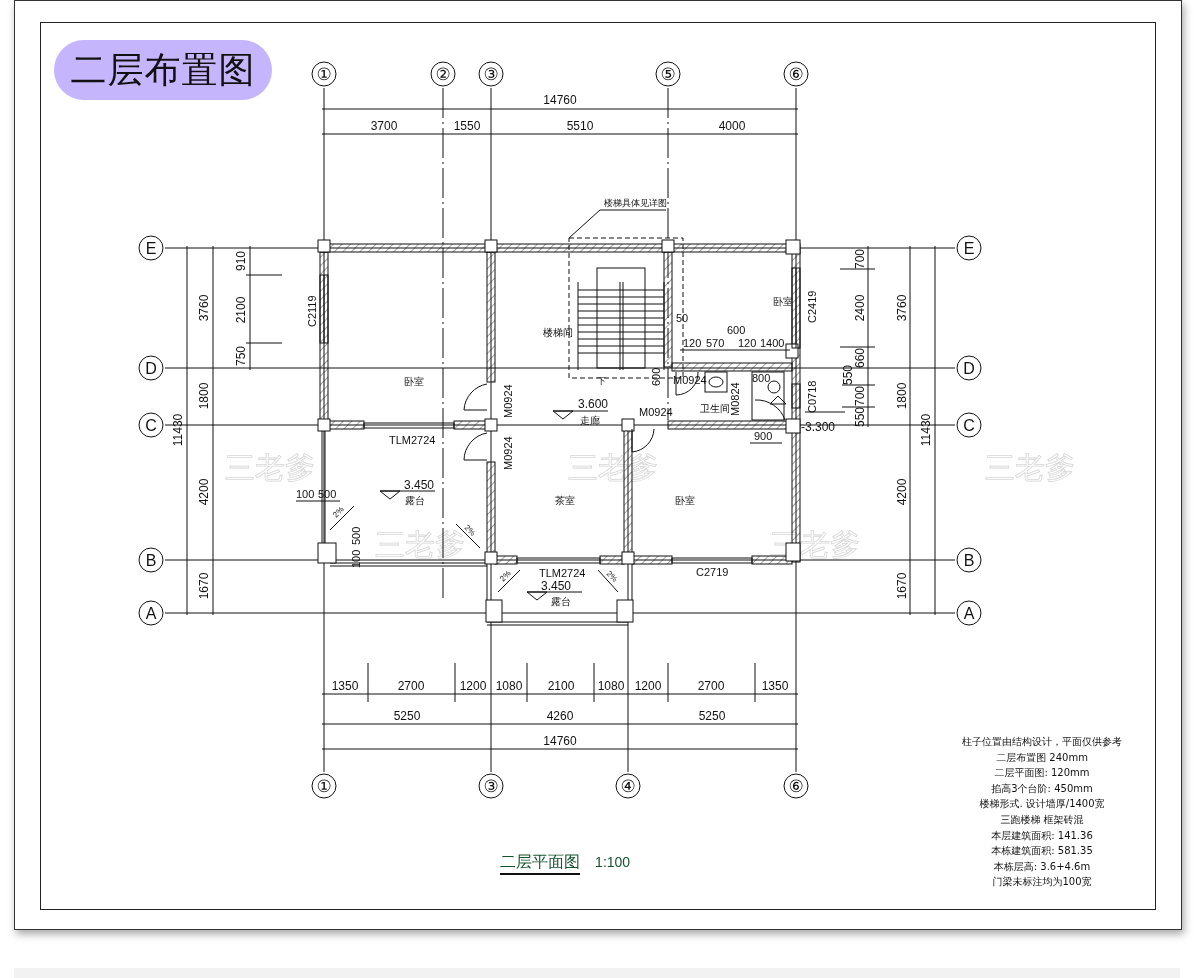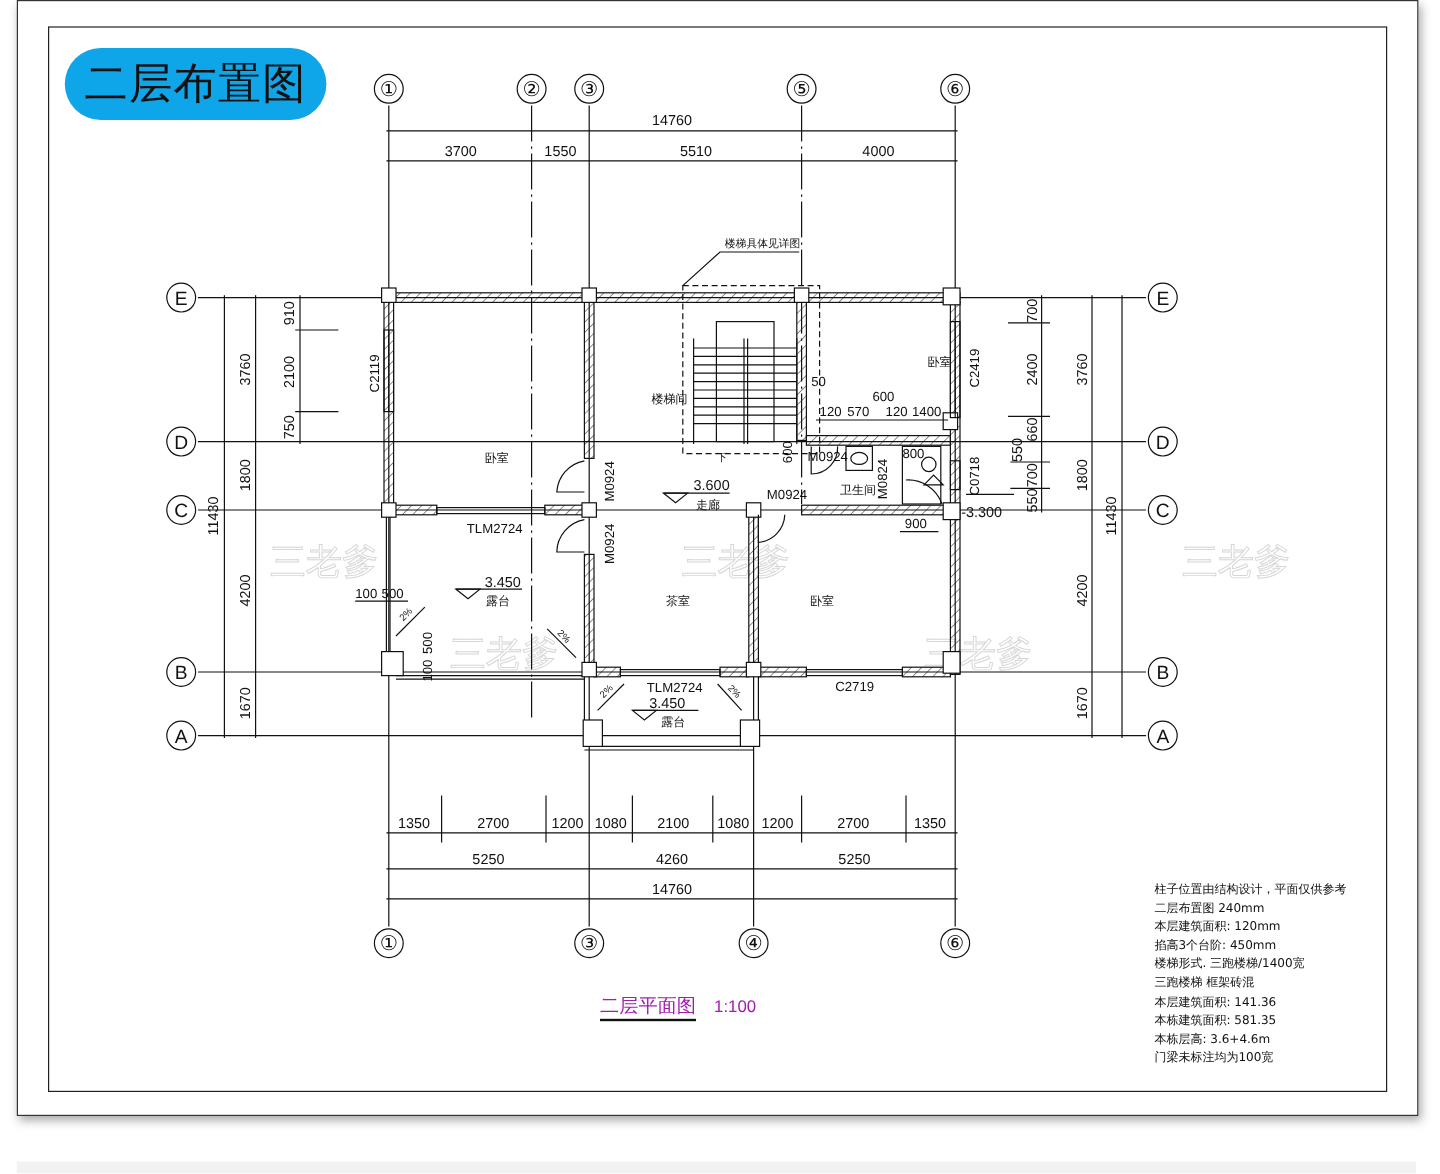--- a/index.html
+++ b/index.html
@@ -6,32 +6,32 @@
   body{width:1200px;height:978px;position:relative;overflow:hidden;font-family:"DejaVu Sans",sans-serif;}
   .sheet{position:absolute;left:14px;top:0;width:1166px;height:928px;background:#fff;border:1px solid #333;box-shadow:2px 4px 8px rgba(0,0,0,0.35);}
   .frame{position:absolute;left:40px;top:22px;width:1114px;height:886px;border:1px solid #222;background:#fff;}
   .title-pill{position:absolute;left:54px;top:40px;width:218px;height:60px;border-radius:30px;background:#fff200;display:flex;align-items:center;justify-content:center;font-size:36px;color:#111;letter-spacing:1px;}
   svg.plan{position:absolute;left:0;top:0;}
   .bottom-strip{position:absolute;left:14px;top:968px;width:1166px;height:10px;background:#f2f2f2;}
   .txt{font-family:"Liberation Sans",sans-serif;fill:#111;}
   .cn{font-family:"DejaVu Sans",sans-serif;fill:#111;}
   .wm{font-family:"DejaVu Sans",sans-serif;fill:#ffffff;stroke:#d6d6d6;stroke-width:0.8;}
   .notes{position:absolute;left:962px;top:734px;font-size:10px;line-height:15.6px;color:#111;}
-  .notes div{white-space:nowrap;}
-  .cap{position:absolute;left:500px;top:828px;font-size:16px;color:#a21caf;}
+  .notes div{white-space:nowrap;text-align:center;}
+  .cap{position:absolute;left:500px;top:852px;font-size:16px;color:#14532d;}
   .cap .main{border-bottom:2px solid #111;padding-bottom:2px;}
   .cap .scale{margin-left:10px;font-size:14px;font-family:"Liberation Sans",sans-serif;}
 </style>
 </head>
 <body>
 
 <div class="sheet"></div>
 <div class="frame"></div>
 
-<div class="title-pill" style="background: #0ea5e9;">
+<div class="title-pill" style="background: #c4b5fd;">
   <span>二层布置图</span>
 </div>
 
 <svg class="plan" width="1200" height="978" viewBox="0 0 1200 978">
   <defs>
     <pattern id="hatch" width="6" height="6" patternUnits="userSpaceOnUse" patternTransform="rotate(45)">
       <line x1="0" y1="0" x2="0" y2="6" stroke="#111" stroke-width="0.8"></line>
     </pattern>
   </defs>
 
@@ -375,23 +375,23 @@
 </svg>
 
 <div class="cap">
   <span class="main">二层平面图</span>
   <span class="scale">1:100</span>
 </div>
 
 <div class="notes">
   <div>柱子位置由结构设计，平面仅供参考</div>
   <div>二层布置图  240mm</div>
-  <div>本层建筑面积: 120mm</div>
+  <div>二层平面图: 120mm</div>
   <div>掐高3个台阶: 450mm</div>
-  <div>楼梯形式. 三跑楼梯/1400宽</div>
+  <div>楼梯形式. 设计墙厚/1400宽</div>
   <div>三跑楼梯  框架砖混</div>
   <div>本层建筑面积: 141.36</div>
   <div>本栋建筑面积: 581.35</div>
   <div>本栋层高: 3.6+4.6m</div>
   <div>门梁未标注均为100宽</div>
 </div>
 
 <div class="bottom-strip"></div>
 
 </body></html>

